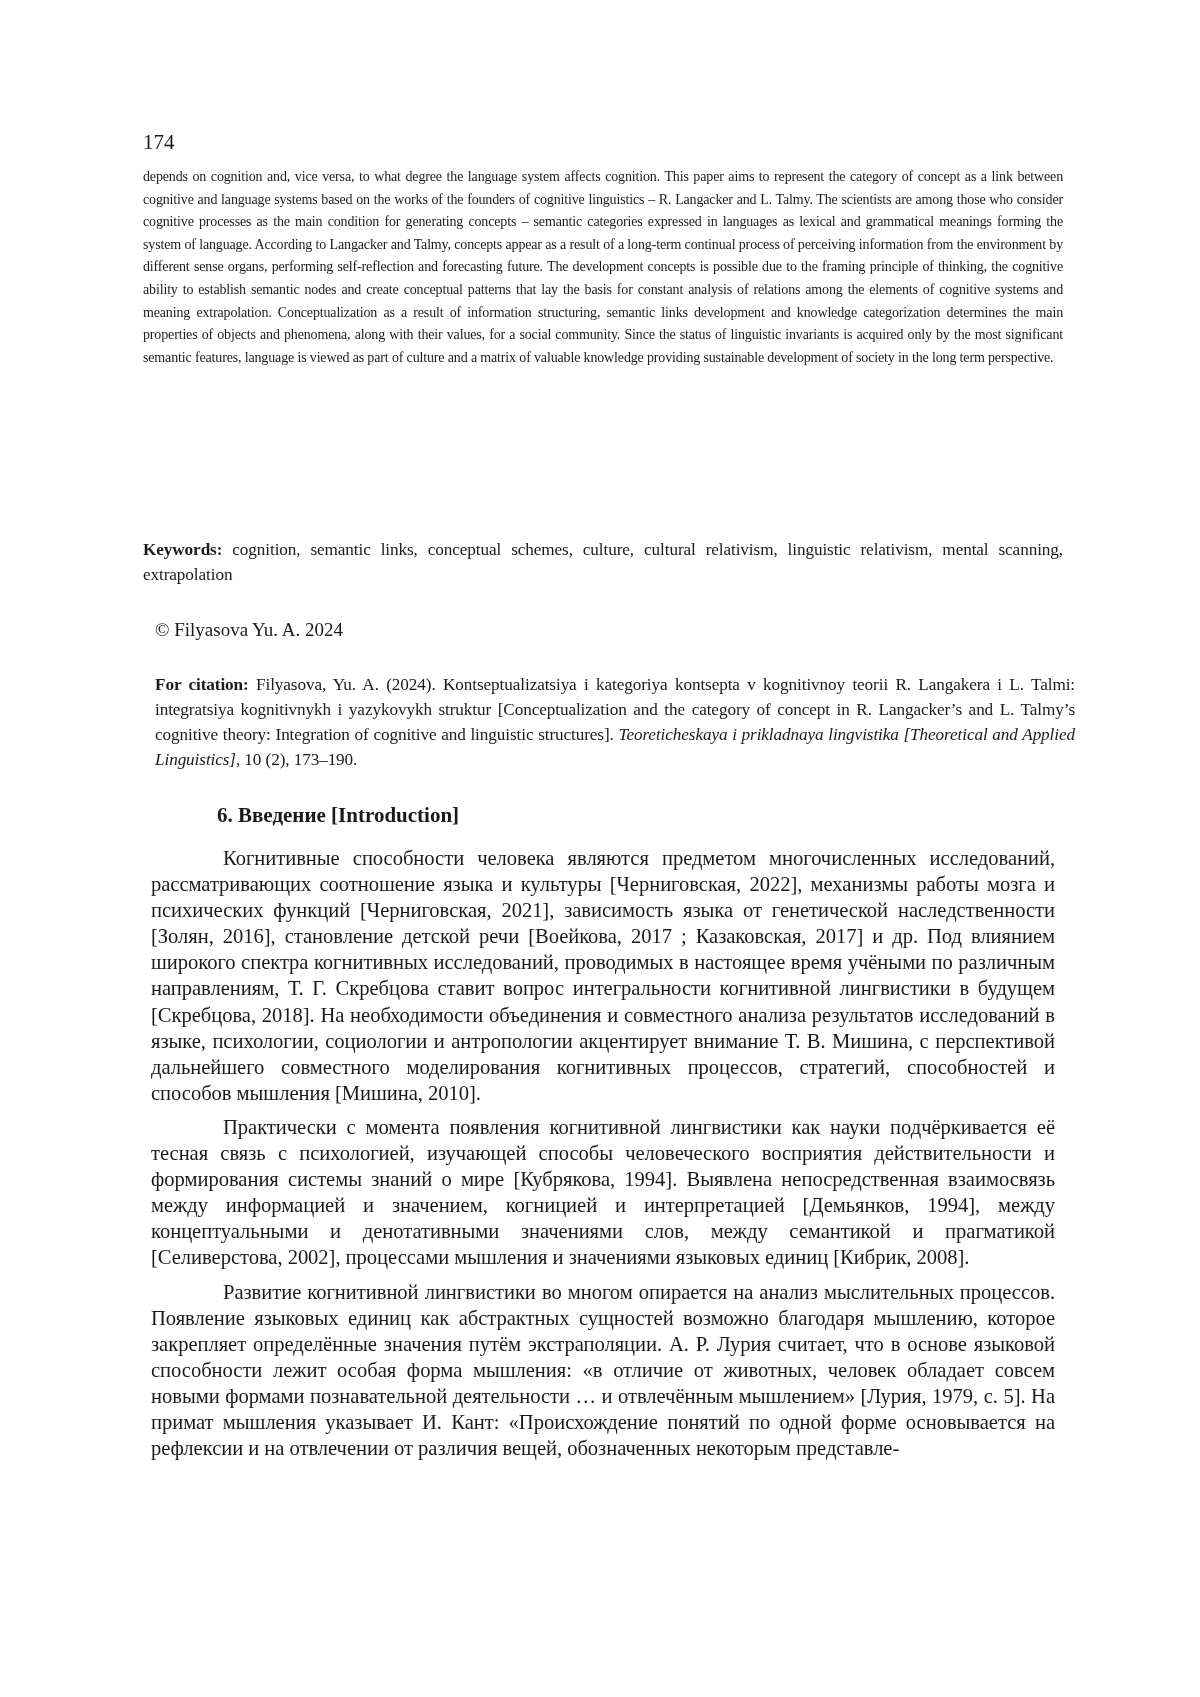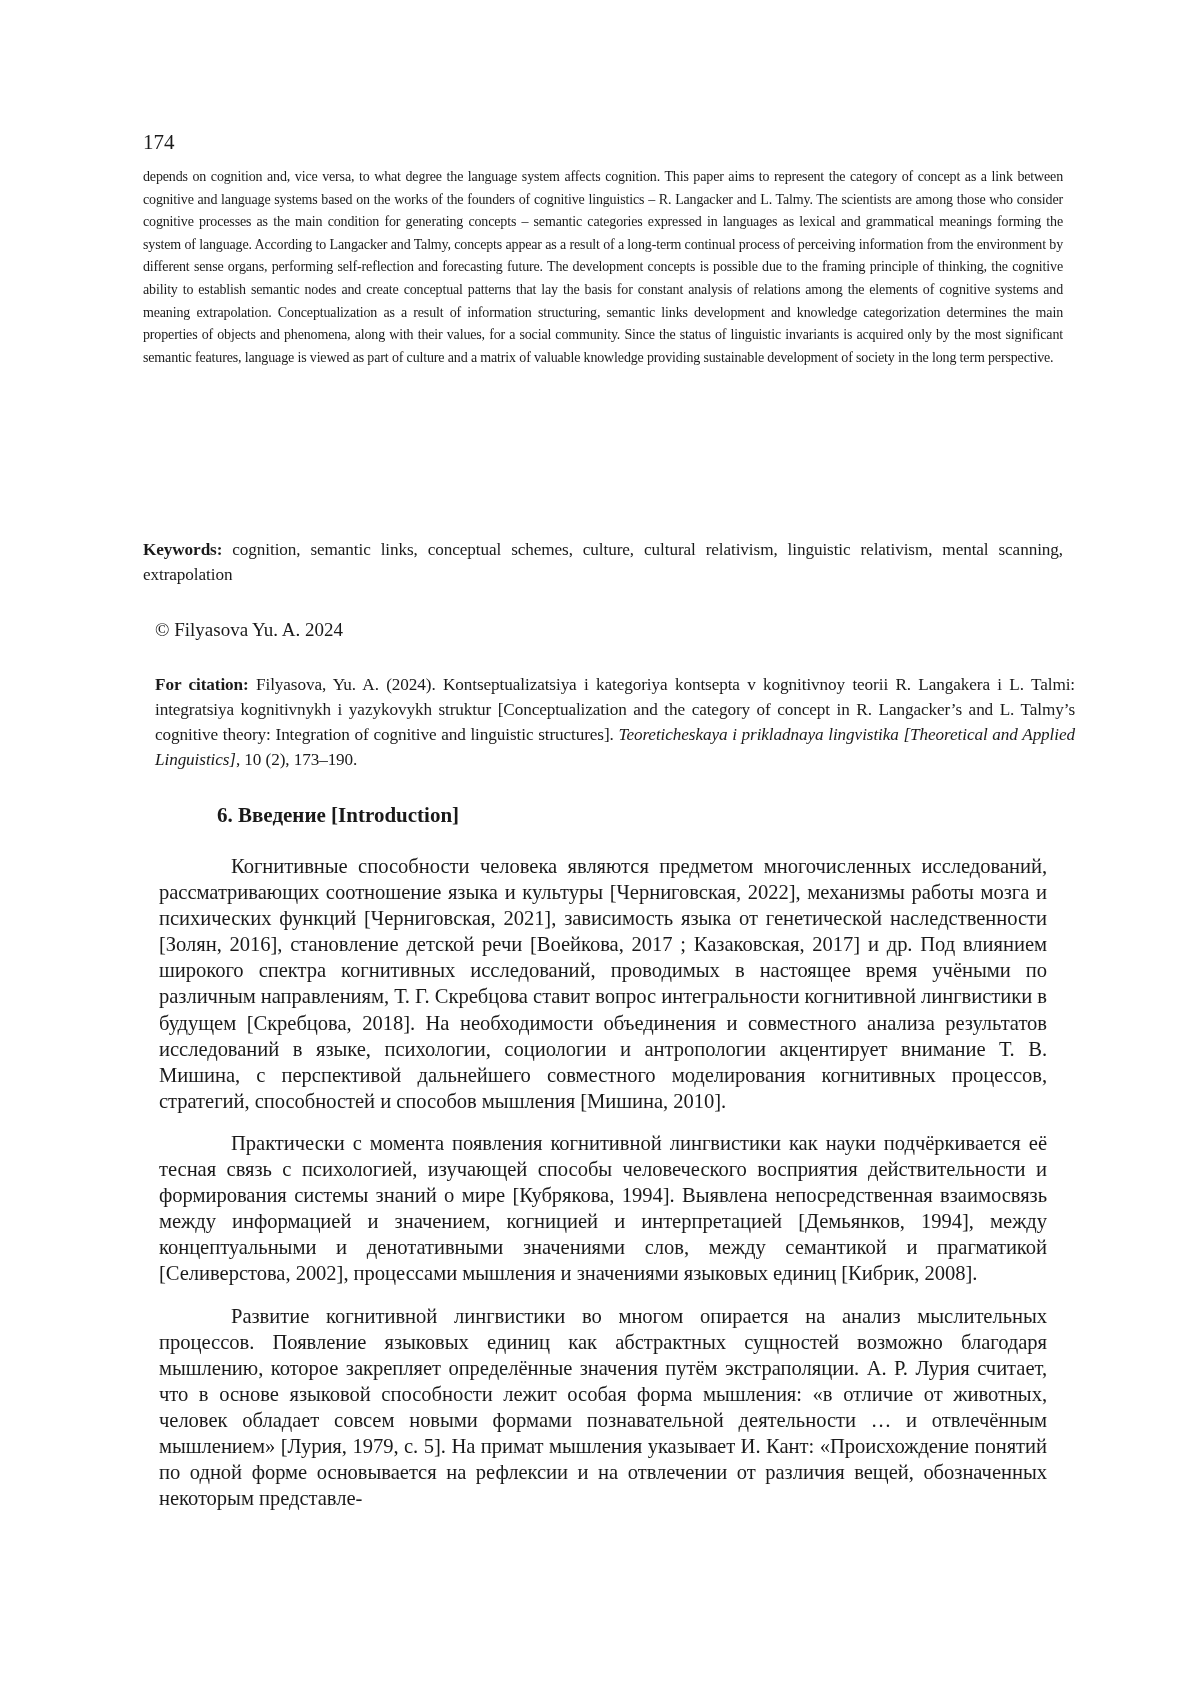--- a/index.html
+++ b/index.html
@@ -13,21 +13,21 @@
       text-align: justify; letter-spacing: -0.15px; }
     .keywords { position: absolute; top: 537px; left: 0; width: 920px; font-size: 17.2px; line-height: 25px;
       text-align: justify; letter-spacing: -0.1px; }
     .copyright { position: absolute; top: 619px; left: 12px; font-size: 19px; }
     .citation { position: absolute; top: 672px; left: 0; width: 920px; font-size: 17.2px; line-height: 25px;
       text-align: justify; letter-spacing: -0.1px; margin-left: 12px; }
     b { font-weight: bold; }
     .section-heading { position: absolute; top: 803px; left: 74px; font-size: 21px; font-weight: bold; }
     .body { position: absolute; top: 837px; left: 0; width: 920px; font-size: 20.6px; line-height: 26.1px;
       text-align: justify; letter-spacing: -0.05px; }
-    .body p { margin: 16px; text-indent: 72px; }
+    .body p { margin: 8px; text-indent: 72px; }
     i { font-style: italic; }
   </style>
 </head>
 <body>
 
 <div class="page">
   <div class="running-header">
     <span class="page-number">174</span>
   </div>
 

